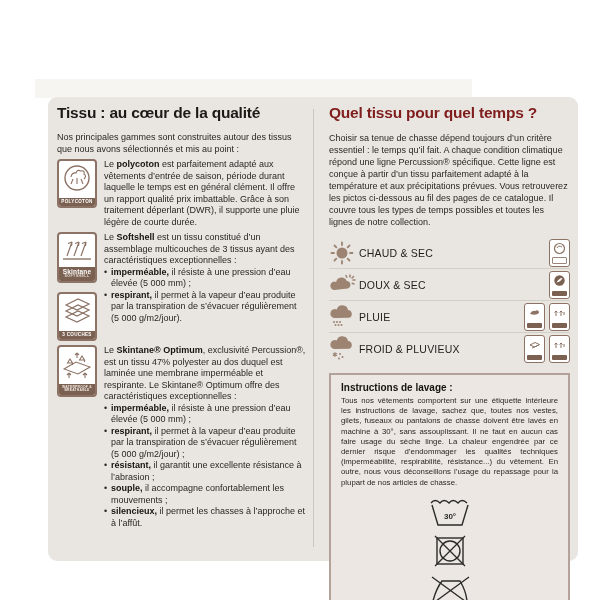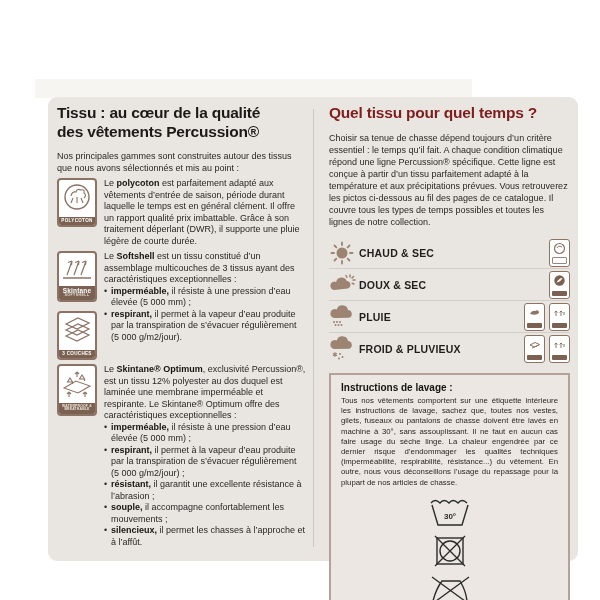--- a/index.html
+++ b/index.html
@@ -36,21 +36,21 @@
   .badge-band .b-one{display:block;font-size:4.6px;letter-spacing:.3px;}
   .badge-band .b-tiny{display:block;font-size:3.4px;letter-spacing:.2px;color:#f0e7e1;}
 
   .w-title{margin:0;font-size:15.5px;line-height:19px;font-weight:700;color:#7f1d1d;}
   .r-intro{margin:10px 0 0 0;font-size:9px;line-height:12px;color:#2a2623;}
 
   .weather-list{margin-top:9px;}
   .weather-row{display:flex;align-items:center;height:31px;border-top:1px solid #d2cec8;}
   .weather-row:first-child{border-top:none;}
   .w-icon{width:30px;flex:0 0 30px;display:flex;align-items:center;}
-  .w-label{flex:1;font-size:10.5px;font-weight:700;letter-spacing:.2px;color:#211d1a;}
+  .w-label{flex:1;font-size:10.5px;font-weight:400;letter-spacing:.2px;color:#211d1a;}
   .w-badges{display:flex;gap:4px;}
   .mini-badge{width:21px;height:28px;background:#fff;border:1.5px solid #8c7365;border-radius:3px;
     box-sizing:border-box;position:relative;display:flex;justify-content:center;}
   .mini-badge svg{margin-top:2px;}
   .mini-band{position:absolute;bottom:1.5px;left:2px;right:2px;height:5px;background:#7a6151;border-radius:1px;}
   .mini-band.light{background:#ffffff;border:0.5px solid #9a867a;}
 
   .wash-box{margin-top:9px;border:2px solid #b3a19a;background:#ece7e3;padding:7px 10px 8px 10px;box-sizing:border-box;width:241px;}
   .wash-title{margin:0;font-size:10px;font-weight:700;color:#16130f;}
   .wash-body{margin:3px 0 0 0;font-size:7.8px;line-height:10.2px;text-align:justify;color:#2a2623;}
@@ -58,21 +58,21 @@
 </style>
 </head>
 <body>
 
 <div class="page-edge-band"></div>
 
 <div class="panel">
   <div class="col-divider"></div>
 
   <div class="col-left">
-    <h2><span>Tissu : au cœur de la qualité</span><br><span>des vêtements Percussion®</span></h2>
+    <h2><span>Tissu : au cœur de la qualité</span><br></h2>
     <p class="intro">Nos principales gammes sont construites autour des tissus que nous avons sélectionnés et mis au point :</p>
 
     <div class="section">
       <div class="badge-col">
         <div class="badge">
           <span>
             <svg width="32" height="30" viewBox="0 0 32 30">
               <circle cx="16" cy="15" r="12" fill="none" stroke="#8c7365" stroke-width="1.4"></circle>
               <path d="M10 14 q1-5 5-4 q1-4 5-2 q4-1 3 3 q3 2 0 5" fill="none" stroke="#8c7365" stroke-width="1.1"></path>
               <path d="M12 16 l-2 5 M16 15 v6 M20 16 l2 5" fill="none" stroke="#8c7365" stroke-width="1.1"></path>
@@ -143,21 +143,21 @@
               </g>
             </svg>
           </span>
           <div class="badge-band">
             <span class="b-tiny">WATERPROOF &amp;</span>
             <span class="b-tiny">BREATHABLE</span>
           </div>
         </div>
       </div>
       <div class="sec-text">
-        <p><span>Le </span><b>Skintane® Optimum</b><span>, exclusivité Percussion®, est un tissu 12% polyester au dos duquel est laminée une membrane imperméable et respirante. Le Skintane® Optimum offre des caractéristiques exceptionnelles :</span></p>
+        <p><span>Le </span><b>Skintane® Optimum</b><span>, exclusivité Percussion®, est un tissu 47% polyester au dos duquel est laminée une membrane imperméable et respirante. Le Skintane® Optimum offre des caractéristiques exceptionnelles :</span></p>
         <p class="bullet"><b>imperméable,</b><span> il résiste à une pression d’eau élevée (5 000 mm) ;</span></p>
         <p class="bullet"><b>respirant,</b><span> il permet à la vapeur d’eau produite par la transpiration de s’évacuer régulièrement (5 000 g/m2/jour) ;</span></p>
         <p class="bullet"><b>résistant,</b><span> il garantit une excellente résistance à l’abrasion ;</span></p>
         <p class="bullet"><b>souple,</b><span> il accompagne confortablement les mouvements ;</span></p>
         <p class="bullet"><b>silencieux,</b><span> il permet les chasses à l’approche et à l’affût.</span></p>
       </div>
     </div>
   </div>
 
   <div class="col-right">

